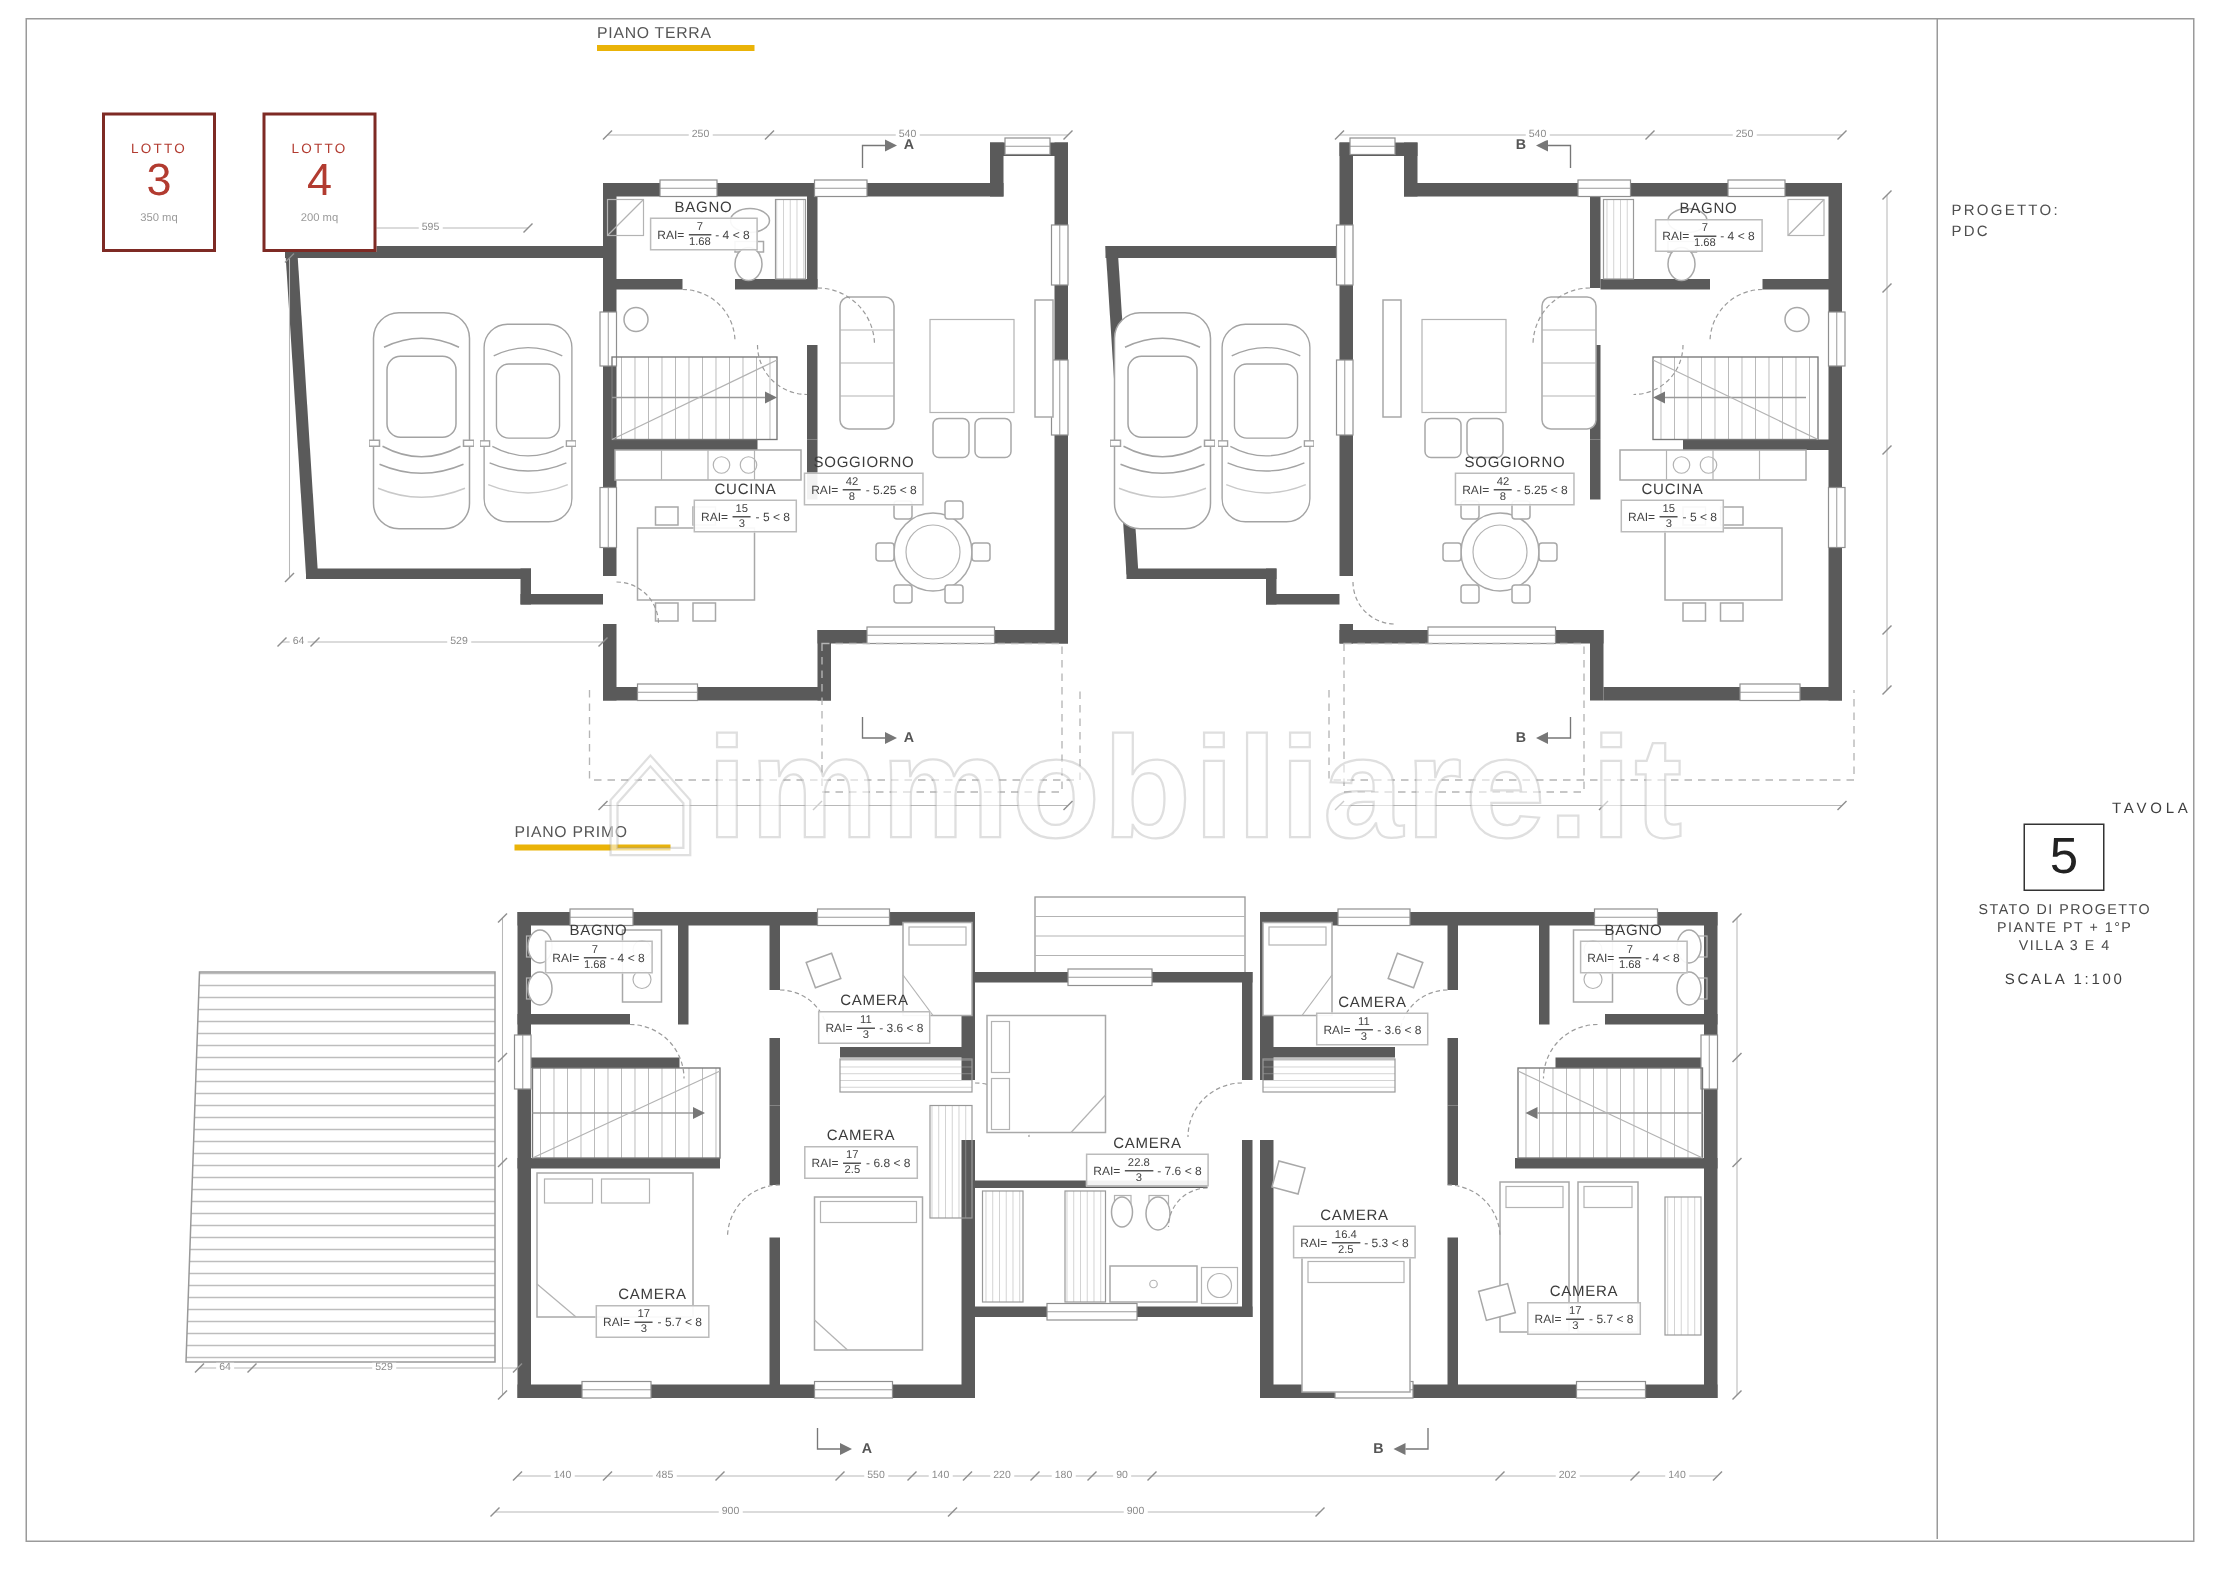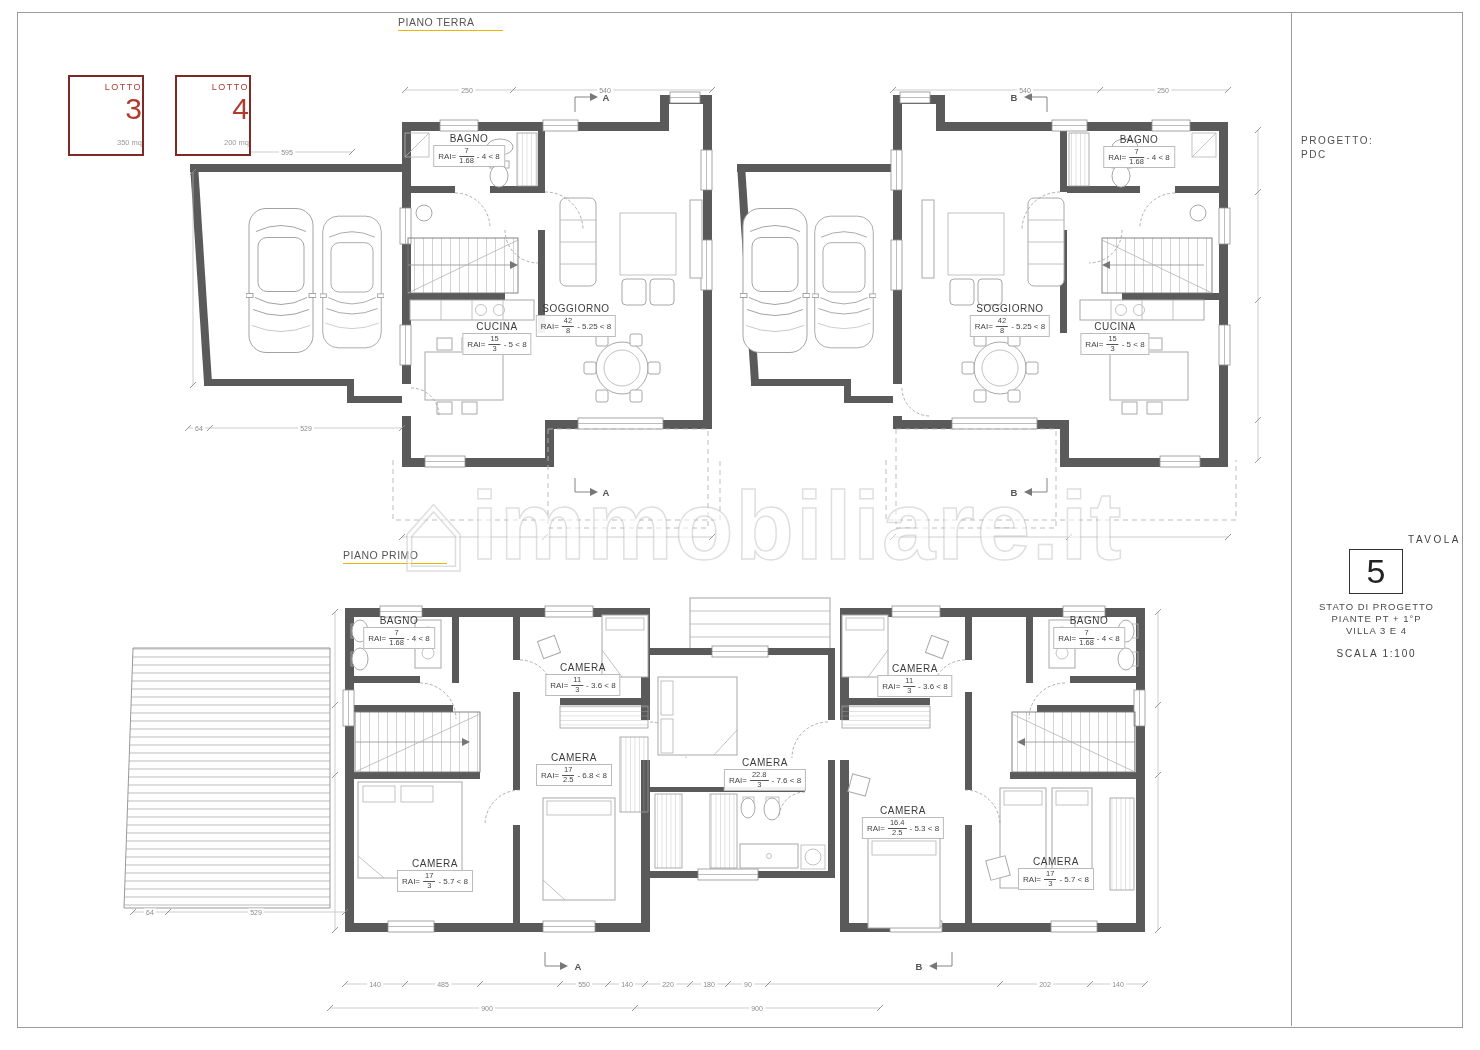--- a/index.html
+++ b/index.html
@@ -22,27 +22,27 @@
   .dimline{stroke:#b8b8b8;stroke-width:0.7;}
   .tick{stroke:#8f8f8f;stroke-width:0.9;}
   .leader{stroke:#777;stroke-width:0.9;fill:none;}
   .ah{fill:#777;}
   .hv{fill:url(#hatchV);stroke:#999;stroke-width:0.8;}
   .hh{fill:url(#hatchH);stroke:#999;stroke-width:0.8;}
   .tread{fill:url(#treads);stroke:#777;stroke-width:0.9;}
   .roof{fill:url(#roofH);stroke:#999;stroke-width:1;}
 
   .floor-label{position:absolute;z-index:2;font-size:10.5px;color:#555;
-               letter-spacing:0.5px;border-bottom:1px solid #eab308;
+               letter-spacing:0.5px;border-bottom:4px solid #eab308;
                padding:0 28px 2px 0;background:transparent;}
   .lotto{position:absolute;z-index:2;width:72px;height:72px;border:2px solid #7e2a24;
-         background:#fff;text-align:right;padding-top:5px;box-sizing:content-box;}
+         background:#fff;text-align:center;padding-top:17px;box-sizing:content-box;}
   .lotto-label{font-size:9px;color:#b23b30;letter-spacing:1.5px;}
   .lotto-num{font-size:30px;color:#b23b30;line-height:1.1;}
-  .lotto-area{font-size:7.5px;color:#9a9a9a;margin-top:13px;}
+  .lotto-area{font-size:7.5px;color:#9a9a9a;margin-top:3px;}
 
   .titleblock{position:absolute;left:1292px;top:0;width:169px;height:1050px;z-index:2;}
   .tb-project{position:absolute;left:9px;top:134px;font-size:10px;font-weight:normal;
               color:#4f4f4f;letter-spacing:1.5px;line-height:1.35;}
   .tb-tavola{position:absolute;left:0;top:534px;width:169px;text-align:right;
              font-size:10px;color:#3f3f3f;letter-spacing:2.5px;}
   .tb-numbox{position:absolute;left:57px;top:549px;width:52px;height:43px;
              border:1px solid #333;display:flex;align-items:center;justify-content:center;}
   .tb-num{font-size:34px;color:#222;}
   .tb-state{position:absolute;left:0;width:169px;text-align:center;font-size:9.5px;

